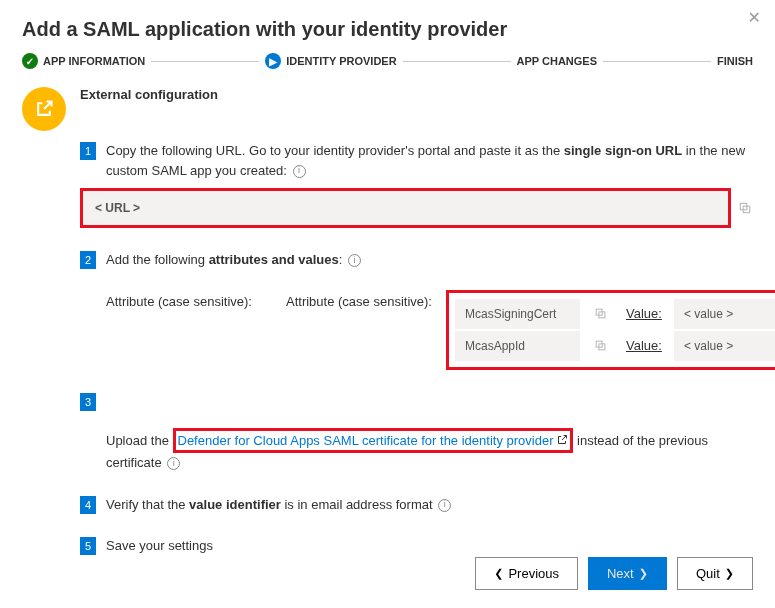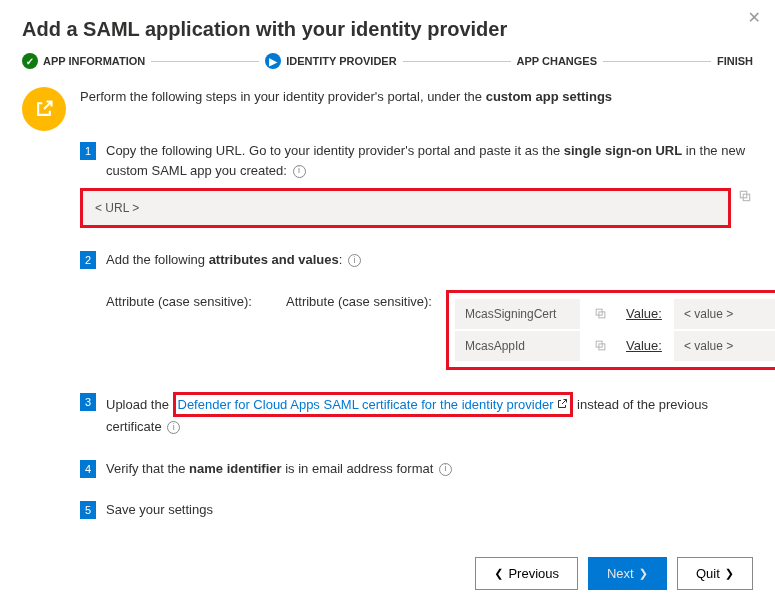--- a/index.html
+++ b/index.html
@@ -59,21 +59,21 @@
     align-items: center; justify-content: center;
     flex-shrink: 0; margin-top: 1px;
   }
   .step-text { flex: 1; font-size: 13px; line-height: 1.5; }
   .info-icon {
     display: inline-flex; align-items: center; justify-content: center;
     width: 13px; height: 13px; border: 1px solid #888; border-radius: 50%;
     font-size: 9px; color: #888; margin-left: 2px; vertical-align: middle;
   }
   .url-row {
-    margin-top: 8px; display: flex; align-items: flex-start; gap: 6px;
+    margin-top: 8px; display: flex; align-items: center; gap: 6px; font-weight: bold;
   }
   .hl-box { border: 3px solid #e81123; }
   .url-field {
     flex: 1; background: #f3f2f1;
     padding: 10px 12px; font-size: 12px; color: #555;
   }
   .copy-icon {
     width: 16px; height: 16px; color: #bbb; flex-shrink: 0;
     display: flex; align-items: center; justify-content: center;
   }
@@ -83,21 +83,21 @@
   .attr-input {
     background: #f3f2f1; border: none; padding: 8px 10px;
     font-size: 12px; color: #555; width: 125px;
   }
   .value-label { font-size: 13px; margin-left: 6px; text-decoration: underline; }
   .value-input {
     background: #f3f2f1; border: none; padding: 8px 10px;
     font-size: 12px; color: #555; width: 148px;
   }
   .link { color: #0078d4; text-decoration: none; }
-  .link-hl { border: 3px solid #e81123; padding: 0 2px; display: inline-flex; align-items: center; gap: 3px; }
+  .link-hl { border: 3px solid #e81123; padding: 0 2px; display: inline-flex; align-items: center; gap: 3px; margin-top: 36px; }
   .ext-link-icon { display: inline-flex; }
   .footer {
     position: absolute; bottom: 18px; right: 22px;
     display: flex; gap: 10px;
   }
   .btn {
     padding: 8px 18px; font-size: 13px; border: 1px solid #8a8886;
     background: #fff; cursor: pointer; display: inline-flex;
     align-items: center; gap: 5px;
   }
@@ -131,23 +131,21 @@
   </div>
 </div>
 
 <div class="section">
   <div class="ext-icon">
     <svg width="20" height="20" viewBox="0 0 24 24" fill="none" stroke="#fff" stroke-width="2.5">
       <path d="M15 3h6v6M21 3l-9 9M10 5H5v14h14v-5"></path>
     </svg>
   </div>
   <div class="section-body">
-    <div class="section-desc">
-      <span>Perform the following steps in your identity provider's portal, under the </span><b>custom app settings</b>
-    </div>
+    <div class="section-title">External configuration</div>
   </div>
 </div>
 
 <div class="steps">
 
   <div class="step-item">
     <div class="step-head">
       <span class="num">1</span>
       <div class="step-text">
         <span>Copy the following URL. Go to your identity provider's portal and paste it as the </span><b>single sign-on URL</b><span> in the new custom SAML app you created:</span>
@@ -219,21 +217,21 @@
           </span><span> instead of the previous certificate</span>
         <span class="info-icon">i</span>
       </div>
     </div>
   </div>
 
   <div class="step-item">
     <div class="step-head">
       <span class="num">4</span>
       <div class="step-text">
-        <span>Verify that the </span><b>name identifier</b><span> is in email address format</span>
+        <span>Verify that the </span><b>value identifier</b><span> is in email address format</span>
         <span class="info-icon">i</span>
       </div>
     </div>
   </div>
 
   <div class="step-item">
     <div class="step-head">
       <span class="num">5</span>
       <div class="step-text">Save your settings</div>
     </div>

